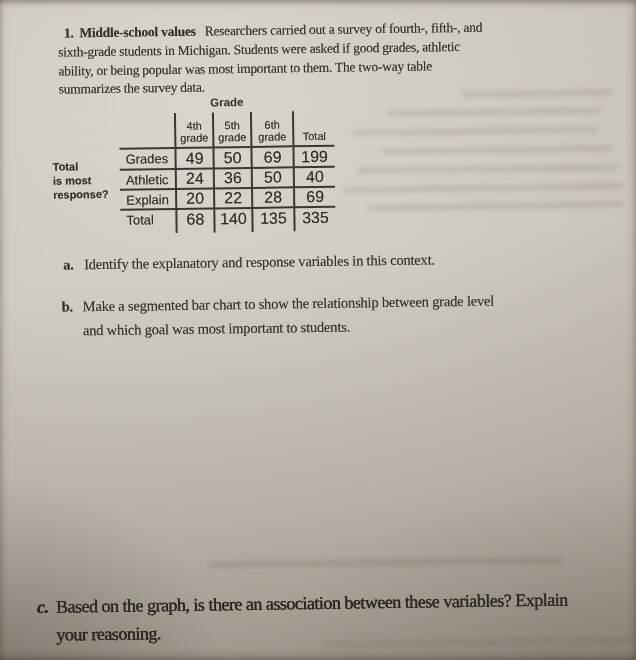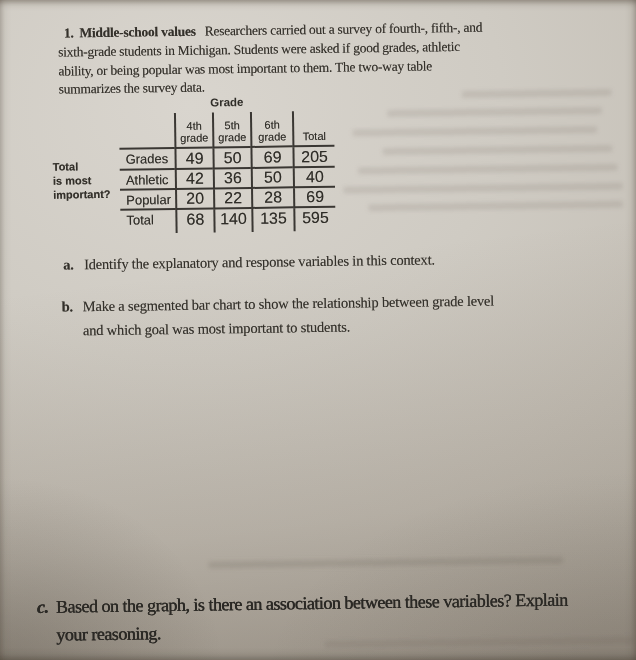--- a/index.html
+++ b/index.html
@@ -77,21 +77,21 @@
         <span class="num">1.</span><span class="ttl">Middle-school values</span><span>Researchers carried out a survey of fourth-, fifth-, and</span>
       </div>
       <div>sixth-grade students in Michigan. Students were asked if good grades, athletic</div>
       <div>ability, or being popular was most important to them. The two-way table</div>
       <div>summarizes the survey data.</div>
     </div>
 
     <div class="side-label">
       <div>Total</div>
       <div>is most</div>
-      <div>important?</div>
+      <div>response?</div>
     </div>
 
     <div class="table-wrap">
       <div class="tbl-title">Grade</div>
       <div class="tbl">
 
         <div class="cell bb"></div>
         <div class="cell hdr bl bb">
           <span>4th</span>
           <span>grade</span>
@@ -105,39 +105,39 @@
           <span>grade</span>
         </div>
         <div class="cell hdr bl bb">
           <span>Total</span>
         </div>
 
         <div class="cell lbl bb">Grades</div>
         <div class="cell bl bb">49</div>
         <div class="cell bl bb">50</div>
         <div class="cell bl bb">69</div>
-        <div class="cell bl bb">205</div>
+        <div class="cell bl bb">199</div>
 
         <div class="cell lbl bb">Athletic</div>
-        <div class="cell bl bb">42</div>
+        <div class="cell bl bb">24</div>
         <div class="cell bl bb">36</div>
         <div class="cell bl bb">50</div>
         <div class="cell bl bb">40</div>
 
-        <div class="cell lbl bb">Popular</div>
+        <div class="cell lbl bb">Explain</div>
         <div class="cell bl bb">20</div>
         <div class="cell bl bb">22</div>
         <div class="cell bl bb">28</div>
         <div class="cell bl bb">69</div>
 
         <div class="cell lbl last">Total</div>
         <div class="cell bl last">68</div>
         <div class="cell bl last">140</div>
         <div class="cell bl last">135</div>
-        <div class="cell bl last">595</div>
+        <div class="cell bl last">335</div>
       </div>
     </div>
 
     <div class="q qa">
       <span class="marker">a.</span>
       <span>Identify the explanatory and response variables in this context.</span>
     </div>
 
     <div class="q qb">
       <span class="marker">b.</span>

